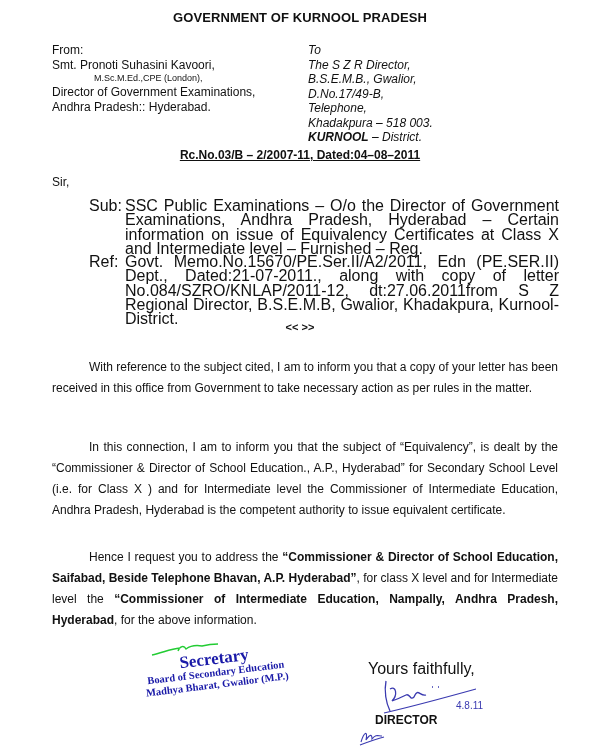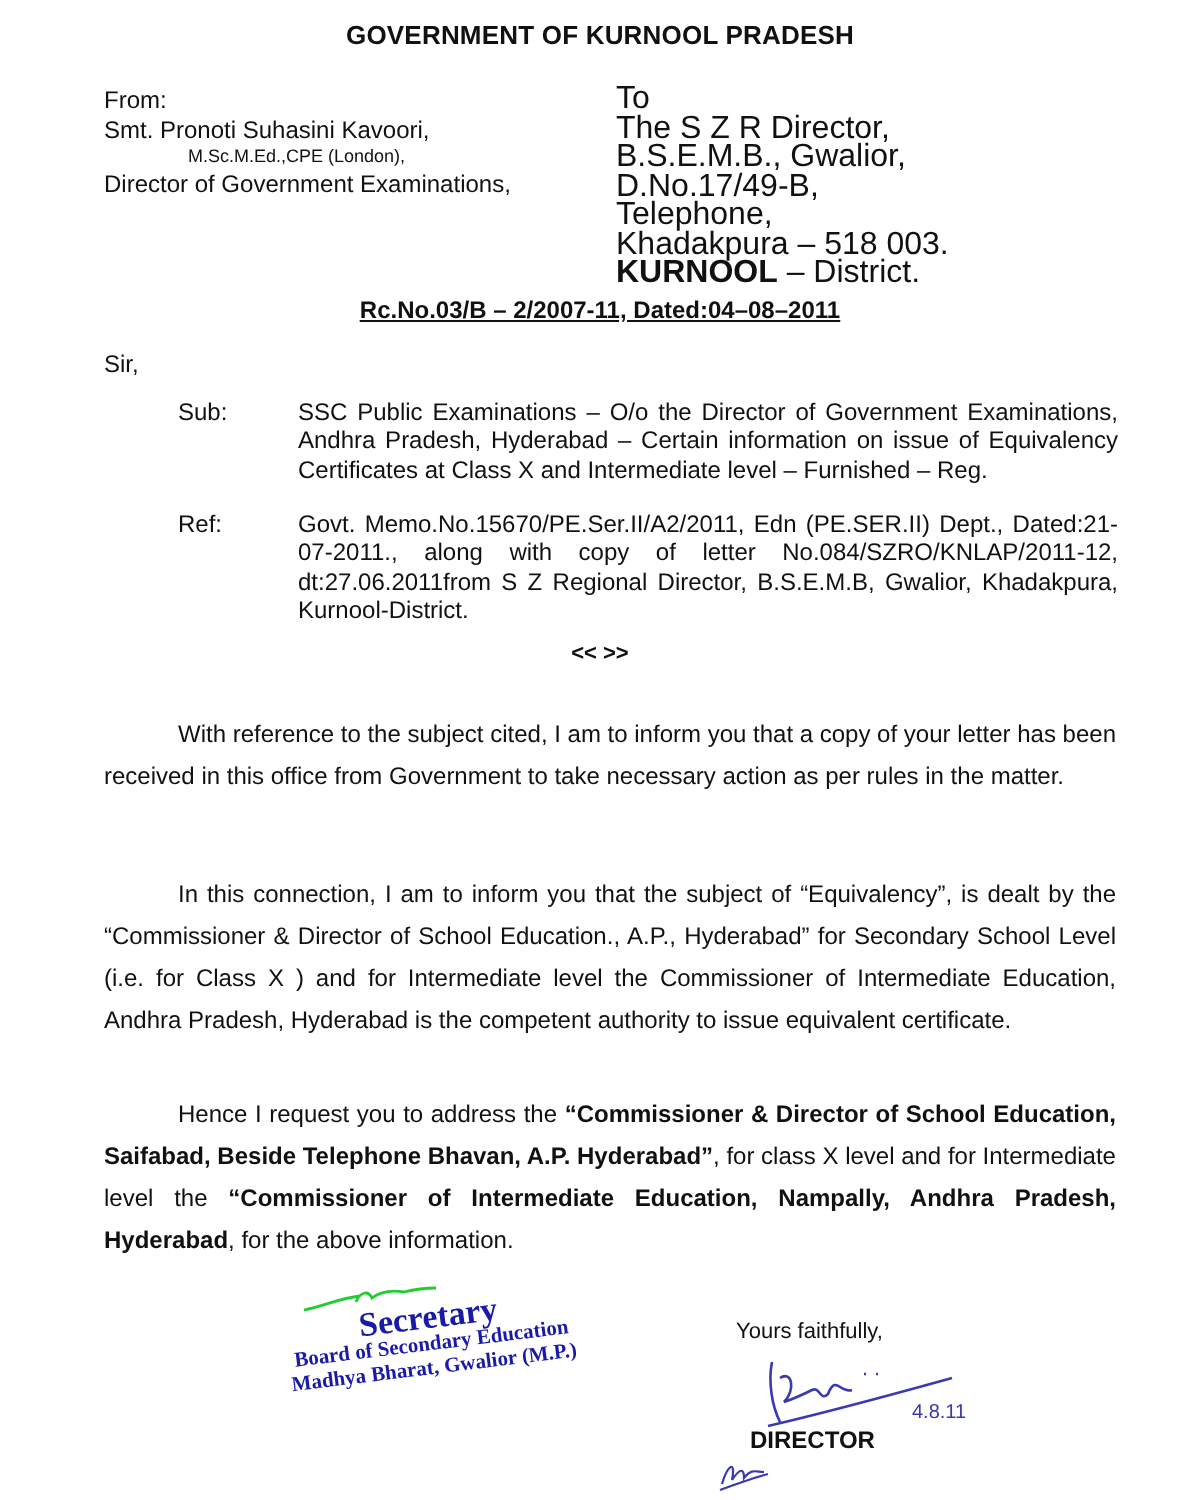--- a/index.html
+++ b/index.html
@@ -4,57 +4,58 @@
   <style>
     html, body { margin: 0; padding: 0; background: #ffffff; }
     body {
       width: 600px; height: 750px; position: relative; overflow: hidden;
       font-family: "Liberation Sans", sans-serif; color: #111; font-size: 12px;
     }
     .abs { position: absolute; }
     .title { left: 0; width: 600px; top: 10px; text-align: center; font-weight: bold; font-size: 13px; letter-spacing: 0.1px; }
     .from { left: 52px; top: 43px; line-height: 14.5px; font-size: 12px; }
     .from .small { font-size: 9px; padding-left: 42px; display: block; line-height: 13px; }
-    .to { left: 308px; top: 43px; line-height: 14.5px; font-size: 16px; }
+    .to { left: 308px; top: 43px; line-height: 14.5px; font-size: 12px; font-style: italic; }
     .bold { font-weight: bold; }
     .rcno { left: 0; width: 600px; top: 148px; text-align: center; font-weight: bold; font-size: 12px; text-decoration: underline; }
     .rcno span { text-decoration: underline; }
     .sir { left: 52px; top: 175px; font-size: 12px; }
-    .labelled { left: 89px; width: 470px; font-size: 12px; line-height: 14.3px; display: flex; gap: 24px; }
+    .labelled { left: 89px; width: 470px; font-size: 16px; line-height: 14.3px; display: flex; }
     .labelled .lbl { width: 36px; flex: none; }
     .labelled .txt { flex: 1; text-align: justify; }
     .sub { top: 199px; }
     .ref { top: 255px; }
     .chev { left: 0; width: 600px; top: 321px; text-align: center; font-weight: bold; font-size: 11px; }
     .para { left: 52px; width: 506px; font-size: 12px; line-height: 21px; text-align: justify; text-indent: 37px; margin-top: 12px; }
     .p1 { top: 345px; }
     .p2 { top: 425px; }
     .p3 { top: 535px; }
     .stamp {
       left: 133px; top: 650px; width: 165px; transform: rotate(-7deg);
       color: #1a1aa8; font-family: "Liberation Serif", serif; text-align: center;
     }
     .stamp .sec { font-size: 17px; font-weight: bold; line-height: 17px; }
     .stamp .line { font-size: 10.5px; font-weight: bold; line-height: 12px; }
     .stamp-sign { left: 150px; top: 643px; width: 70px; height: 14px; }
-    .yours { left: 368px; top: 660px; font-size: 11px; }
+    .yours { left: 368px; top: 660px; font-size: 16px; }
     .sign { left: 380px; top: 675px; width: 120px; height: 50px; }
     .director { left: 375px; top: 713px; font-weight: bold; font-size: 12px; }
     .initials { left: 358px; top: 728px; width: 30px; height: 18px; }
   </style>
 </head>
 <body>
 
 <div class="abs title">GOVERNMENT OF KURNOOL PRADESH</div>
 
 <div class="abs from">
   <div>From:</div>
   <div>Smt. Pronoti Suhasini Kavoori,</div>
   <span class="small">M.Sc.M.Ed.,CPE (London),</span>
   <div>Director of Government Examinations,</div>
+  <div>Andhra Pradesh:: Hyderabad.</div>
 </div>
 
 <div class="abs to">
   <div>To</div>
   <div>The S Z R Director,</div>
   <div>B.S.E.M.B., Gwalior,</div>
   <div>D.No.17/49-B,</div>
   <div>Telephone,</div>
   <div>Khadakpura – 518 003.</div>
   <div><span class="bold">KURNOOL</span><span> – District.</span></div>

